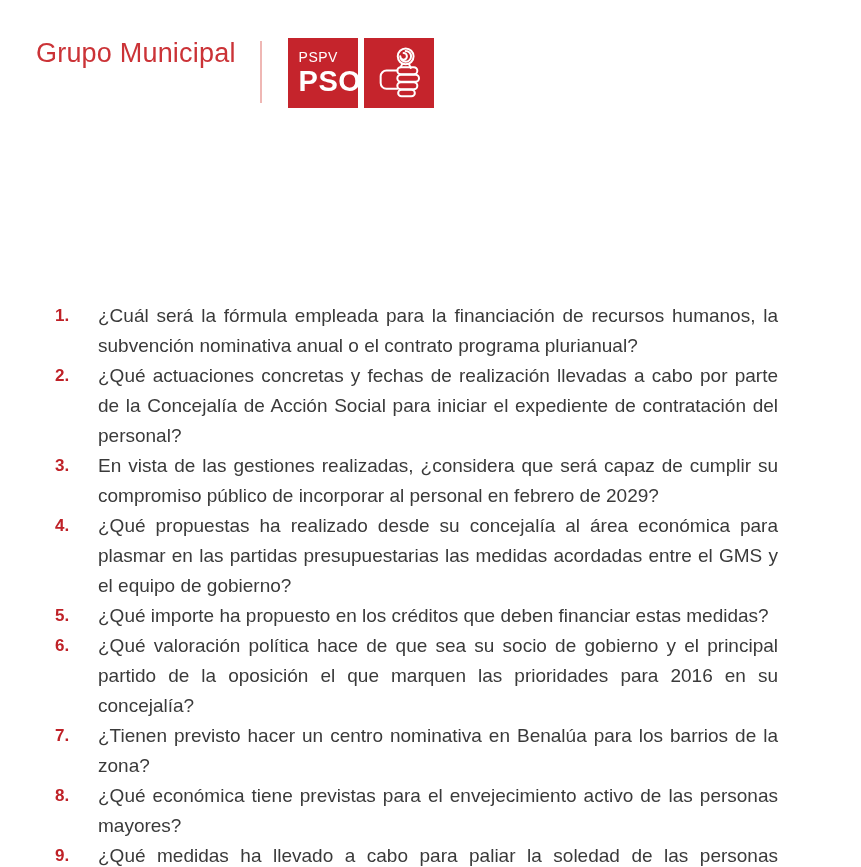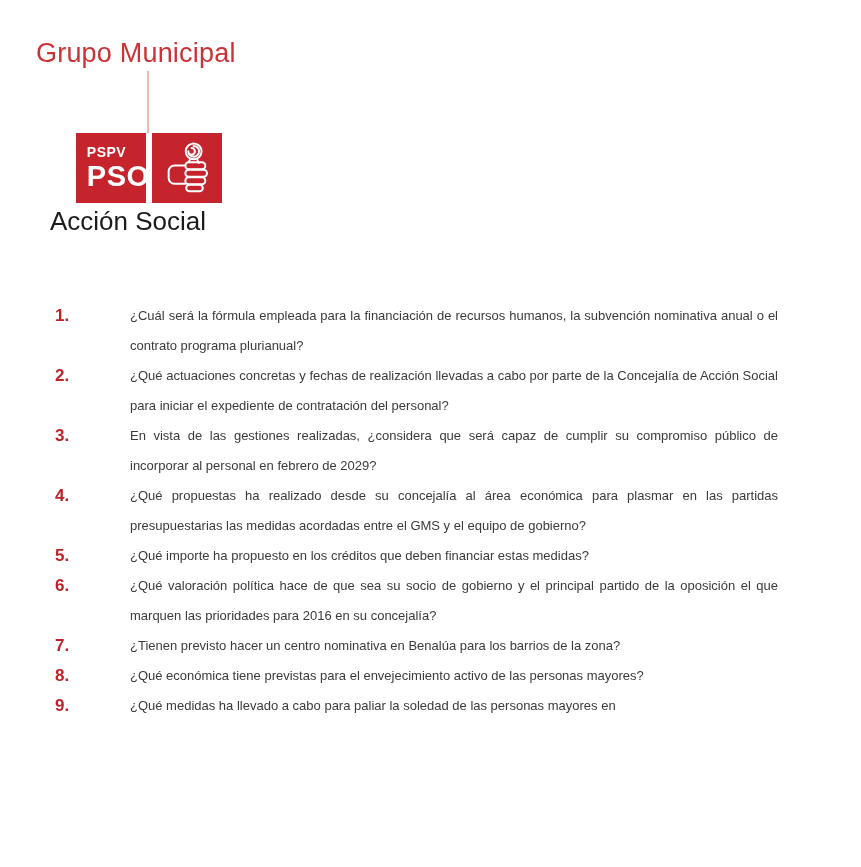--- a/index.html
+++ b/index.html
@@ -2,55 +2,54 @@
 <html><head>
 <meta charset="utf-8">
 <style>
   html,body { margin:0; padding:0; background:#ffffff; }
   .page {
     position:relative; width:861px; height:867px; background:#ffffff;
     font-family:"Liberation Sans", sans-serif; overflow:hidden;
   }
 
   
-  .header { position:absolute; top:38px; left:36px; display:flex; align-items:center;flex-direction:column; }
+  .header { position:absolute; top:38px; left:36px; display:flex; align-items:flex-start; }
   .org-name { color:#cb3337; }
   .org-line1 { font-size:27px; line-height:30px; letter-spacing:0.2px; }
   .org-line2 { font-size:33px; line-height:36px; letter-spacing:0.8px; }
   .header-divider {
     width:2px; height:62px; background:#efb7b4; margin:3px 0 0 24px; flex-shrink:0;
   }
   .logo-group { display:flex; margin-left:26px; gap:6px; }
   .logo-square {
     width:70px; height:70px; background:#c5242c; color:#ffffff;
     box-sizing:border-box; flex-shrink:0;
   }
   .logo-square.text-square { padding:11px 0 0 11px; }
-  .pspv { font-size:14px; font-weight:bold; line-height:16px; letter-spacing:0.5px; }
+  .pspv { font-size:14px; font-weight:normal; line-height:16px; letter-spacing:0.5px; }
   .psoe { font-size:29px; font-weight:bold; line-height:32px; letter-spacing:0.5px; }
   .logo-square.emblem-square { display:flex; align-items:center; justify-content:center; }
   .emblem-square svg { display:block; }
 
   
   .doc-title {
     position:absolute; top:206px; left:50px;
     font-size:26px; line-height:30px; color:#1b1b1b; font-weight:400;
   }
 
   
   .q-list { position:absolute; top:301px; left:55px; width:723px; }
   .q-row { display:flex; align-items:flex-start; }
   .q-num {
     width:43px; flex-shrink:0; color:#bf2127; font-weight:bold;
     font-size:17px; line-height:30px;
   }
   .q-text {
-    width:680px; color:#3a3a3a; font-size:13px; line-height:30px;
+    width:680px; color:#3a3a3a; font-size:19px; line-height:30px;
     text-align:justify;
-    margin-left:32px;
   }
 </style>
 </head>
 <body>
 
 <div class="page">
 
   <div class="header">
     <div class="org-name">
       <div class="org-line1">Grupo Municipal</div>
@@ -69,21 +68,20 @@
           <rect x="28" y="26" width="24" height="8.5" rx="4.2"></rect>
           <rect x="28" y="35" width="26" height="8.5" rx="4.2"></rect>
           <rect x="28" y="44" width="24" height="8.5" rx="4.2"></rect>
           <rect x="29" y="53" width="20" height="8" rx="4"></rect>
           <path d="M28 30 h-13 a7 7 0 0 0 -7 7 v8 a7 7 0 0 0 7 7 h13"></path>
         </svg>
       </div>
     </div>
   </div>
 
-  <div class="doc-title">Acción Social</div>
 
   <div class="q-list">
     <div class="q-row">
       <span class="q-num">1.</span>
       <div class="q-text">¿Cuál será la fórmula empleada para la financiación de recursos humanos, la subvención nominativa anual o el contrato programa plurianual?</div>
     </div>
     <div class="q-row">
       <span class="q-num">2.</span>
       <div class="q-text">¿Qué actuaciones concretas y fechas de realización llevadas a cabo por parte de la Concejalía de Acción Social para iniciar el expediente de contratación del personal?</div>
     </div>

